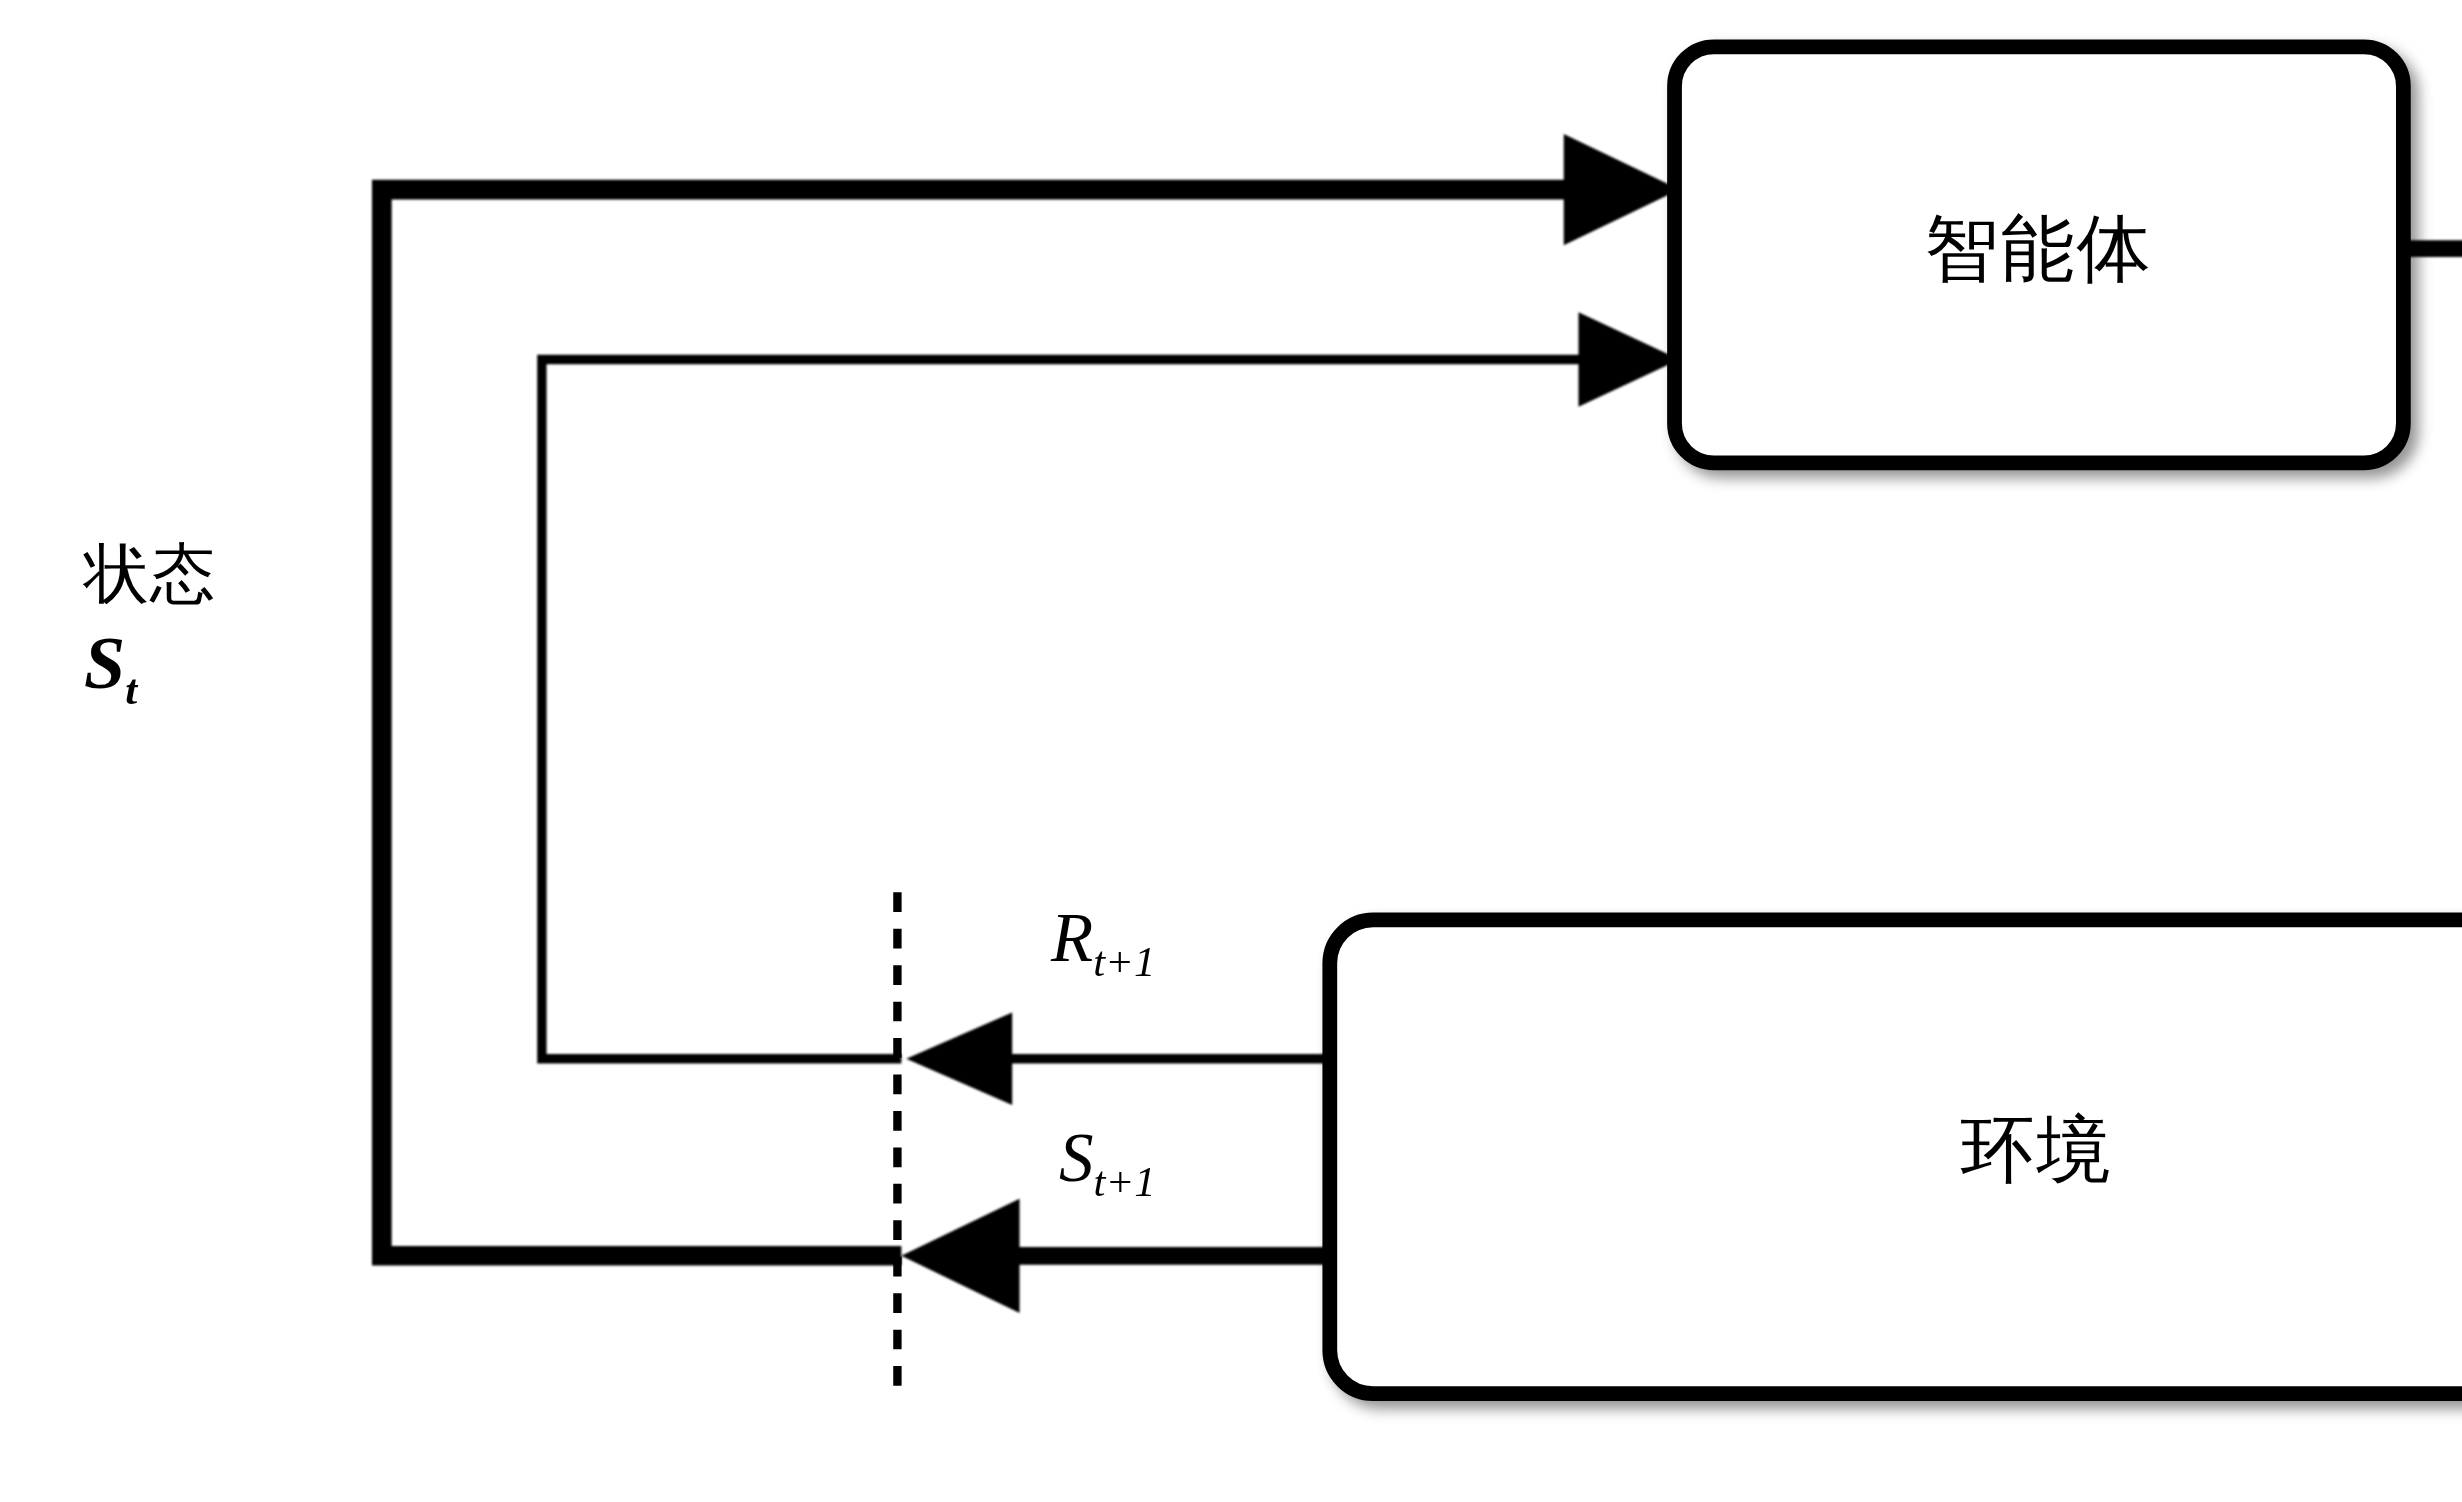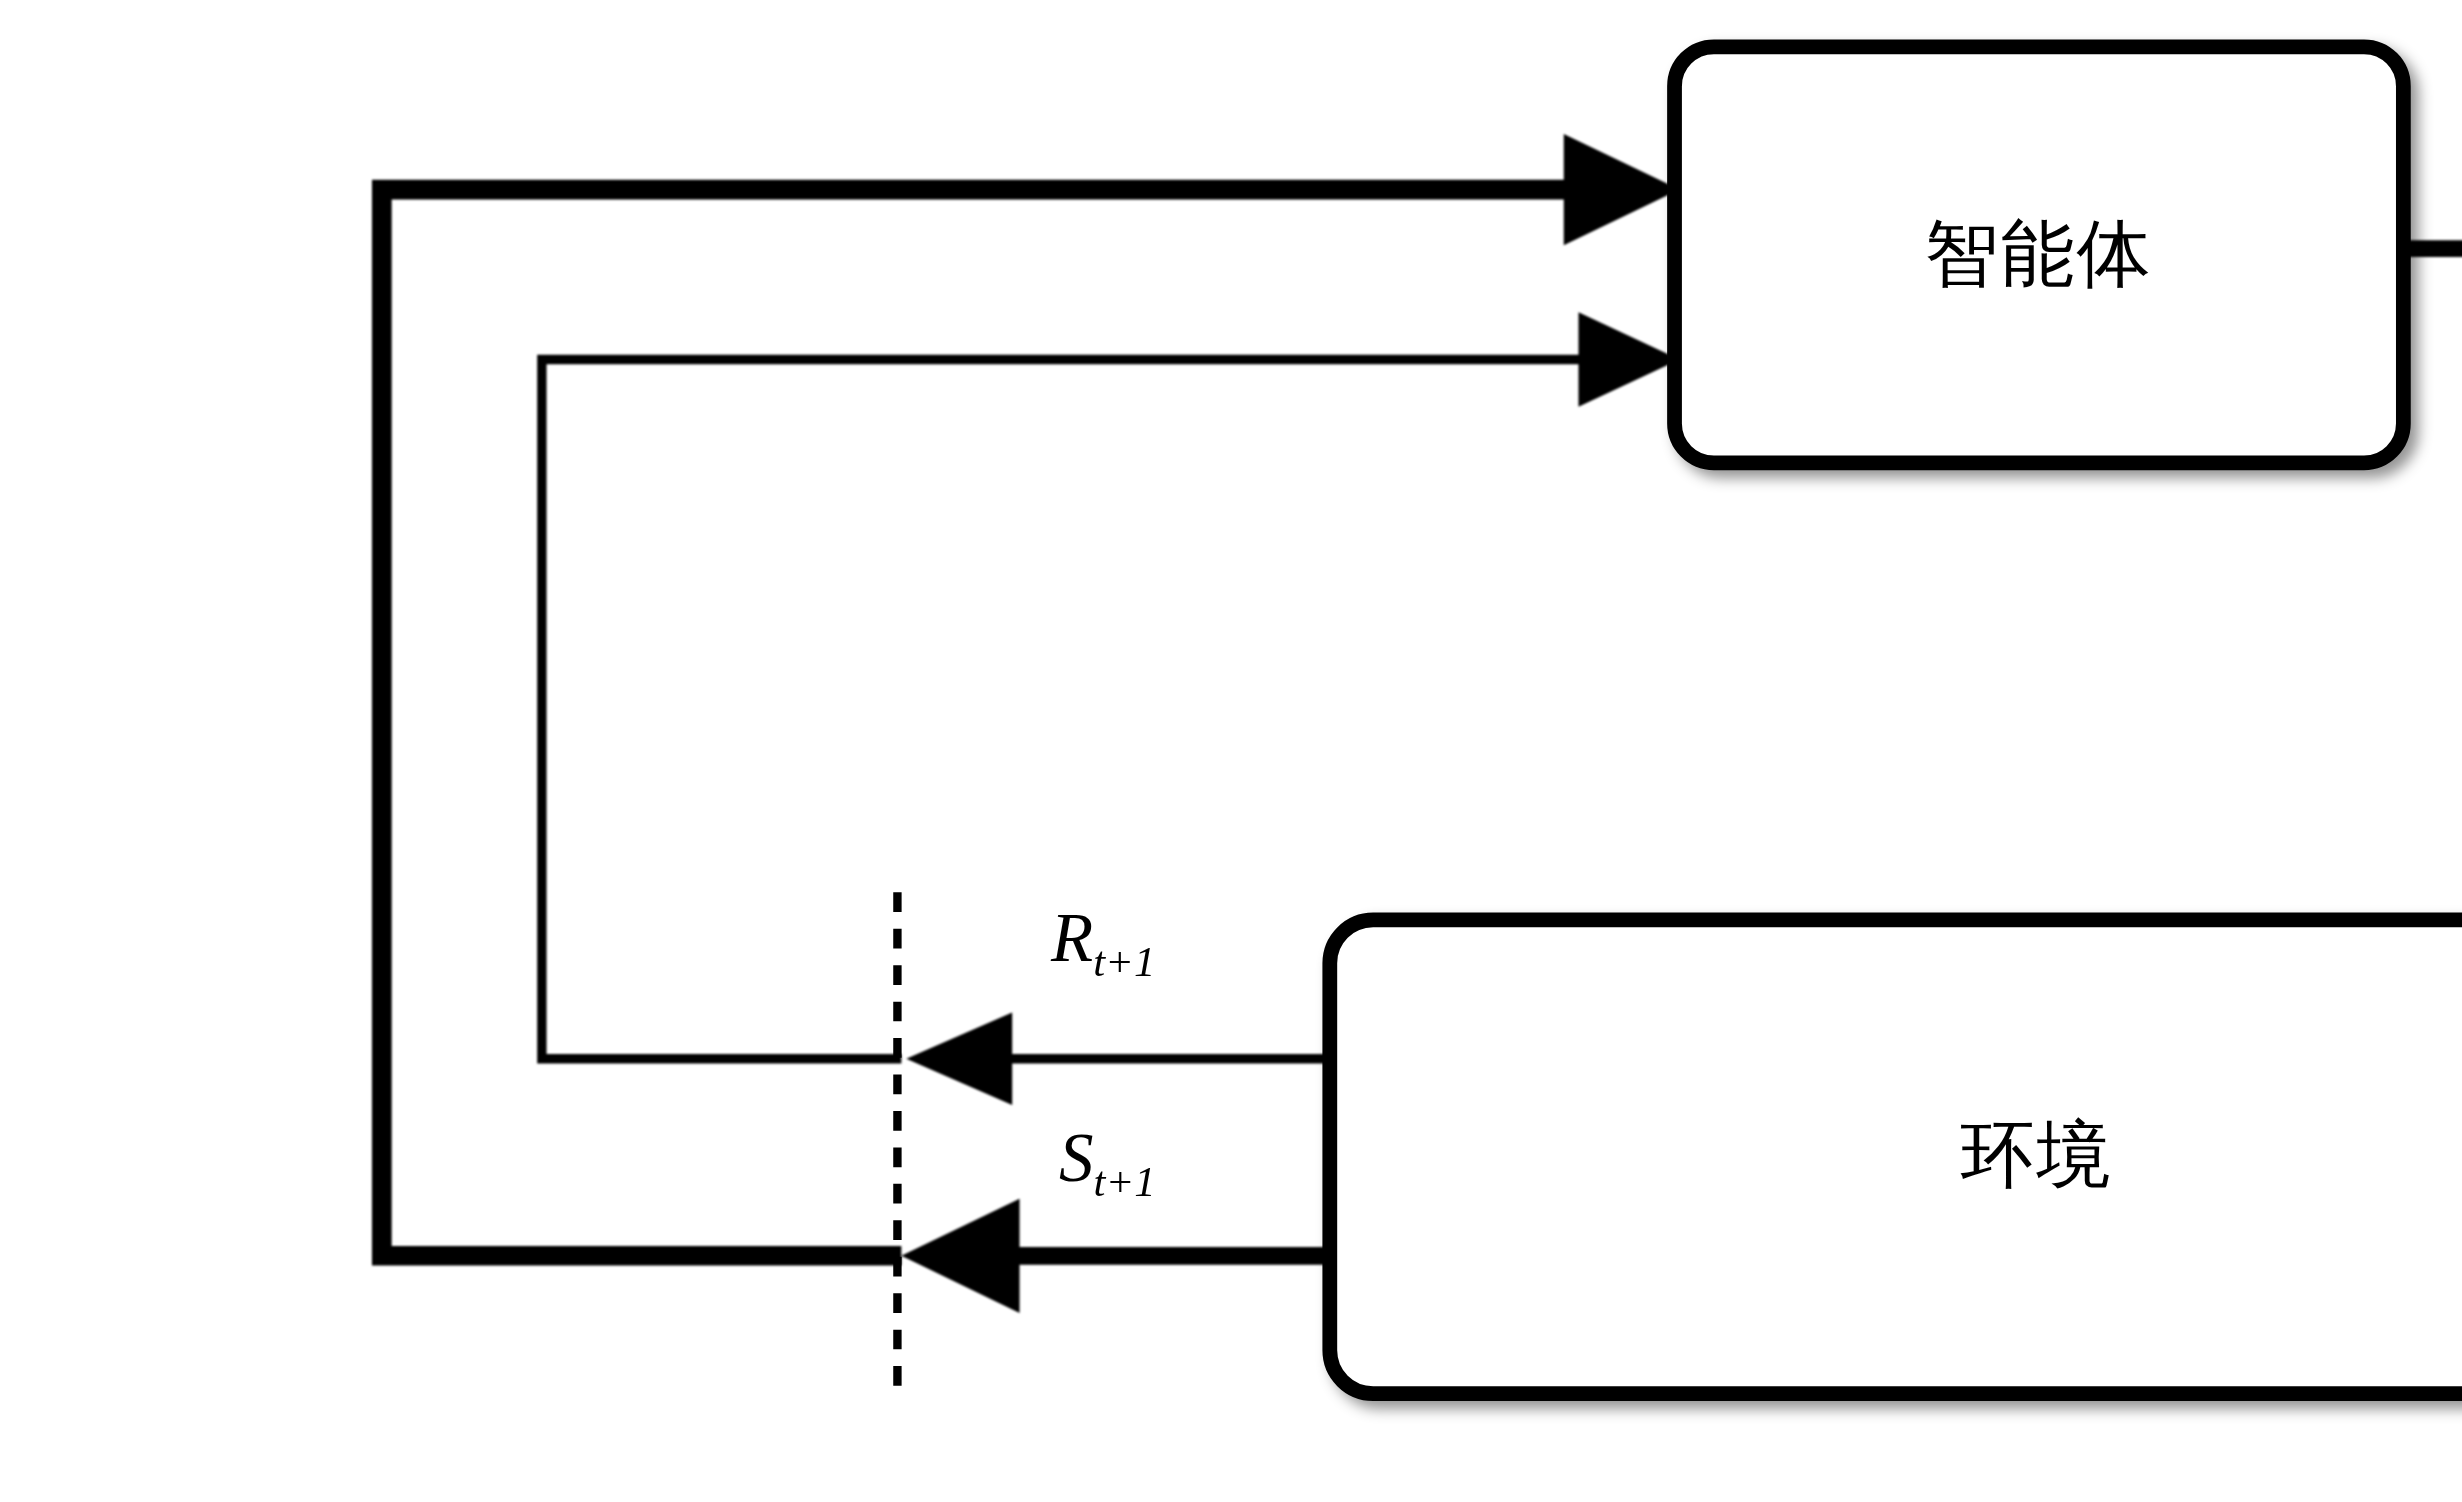--- a/index.html
+++ b/index.html
@@ -28,21 +28,21 @@
     position: absolute;
     left: 0; top: 0;
     width: 3940px;
     height: 1502px;
     display: block;
   }
 
   
   .node-label {
     position: absolute;
-    font-family: Liberation Sans, sans-serif;
+    font-family: Liberation Mono, monospace;
     font-size: 74px;
     line-height: 1;
     color: #000000;
     white-space: nowrap;
     letter-spacing: 2px;
     text-align: center;
     user-select: none;
   }
 
   
@@ -145,20 +145,26 @@
 
     <g filter="url(#boxShadow)">
       <rect x="2700" y="1868" width="2870" height="962" rx="88" ry="88" fill="#ffffff" stroke="#000000" stroke-width="30"></rect>
     </g>
   </svg>
 
   <div class="node-label" style="left:1674px; top:217px; width:729px;">智能体</div>
 
   <div class="node-label" style="left:1330px; top:1118px; width:1413px;">环境</div>
 
+  <div class="edge-label" style="left:84px; top:542px;">
+    <span class="cjk-word">状态</span>
+    <span class="math-sym" style="margin-top:18.7px;">
+      <span>S</span><span class="sub">t</span>
+    </span>
+  </div>
 
 
   <div class="edge-label" style="left:1051px; top:904px;text-align:center;">
     <span class="math-inline">
       <span>R</span><span class="sub">t+1</span>
     </span>
   </div>
 
   <div class="edge-label" style="left:1059px; top:1124px;">
     <span class="math-inline">

